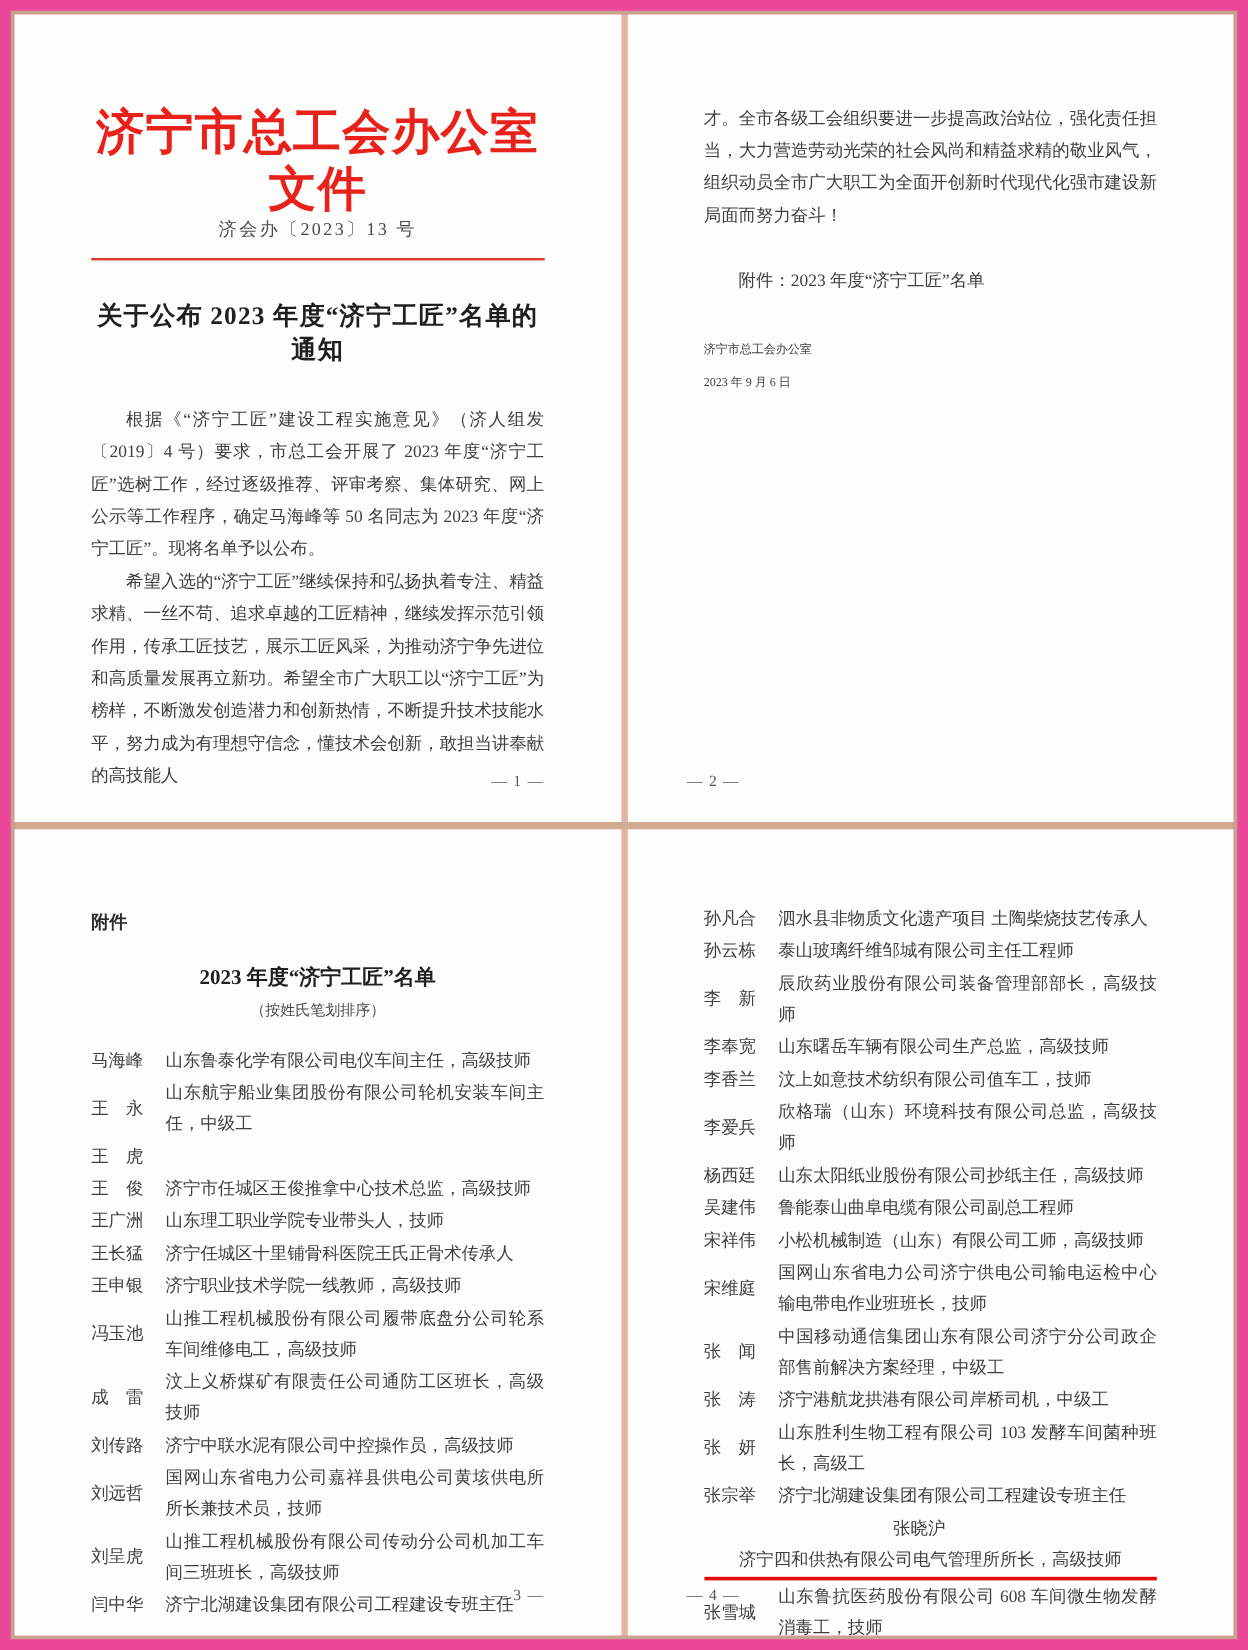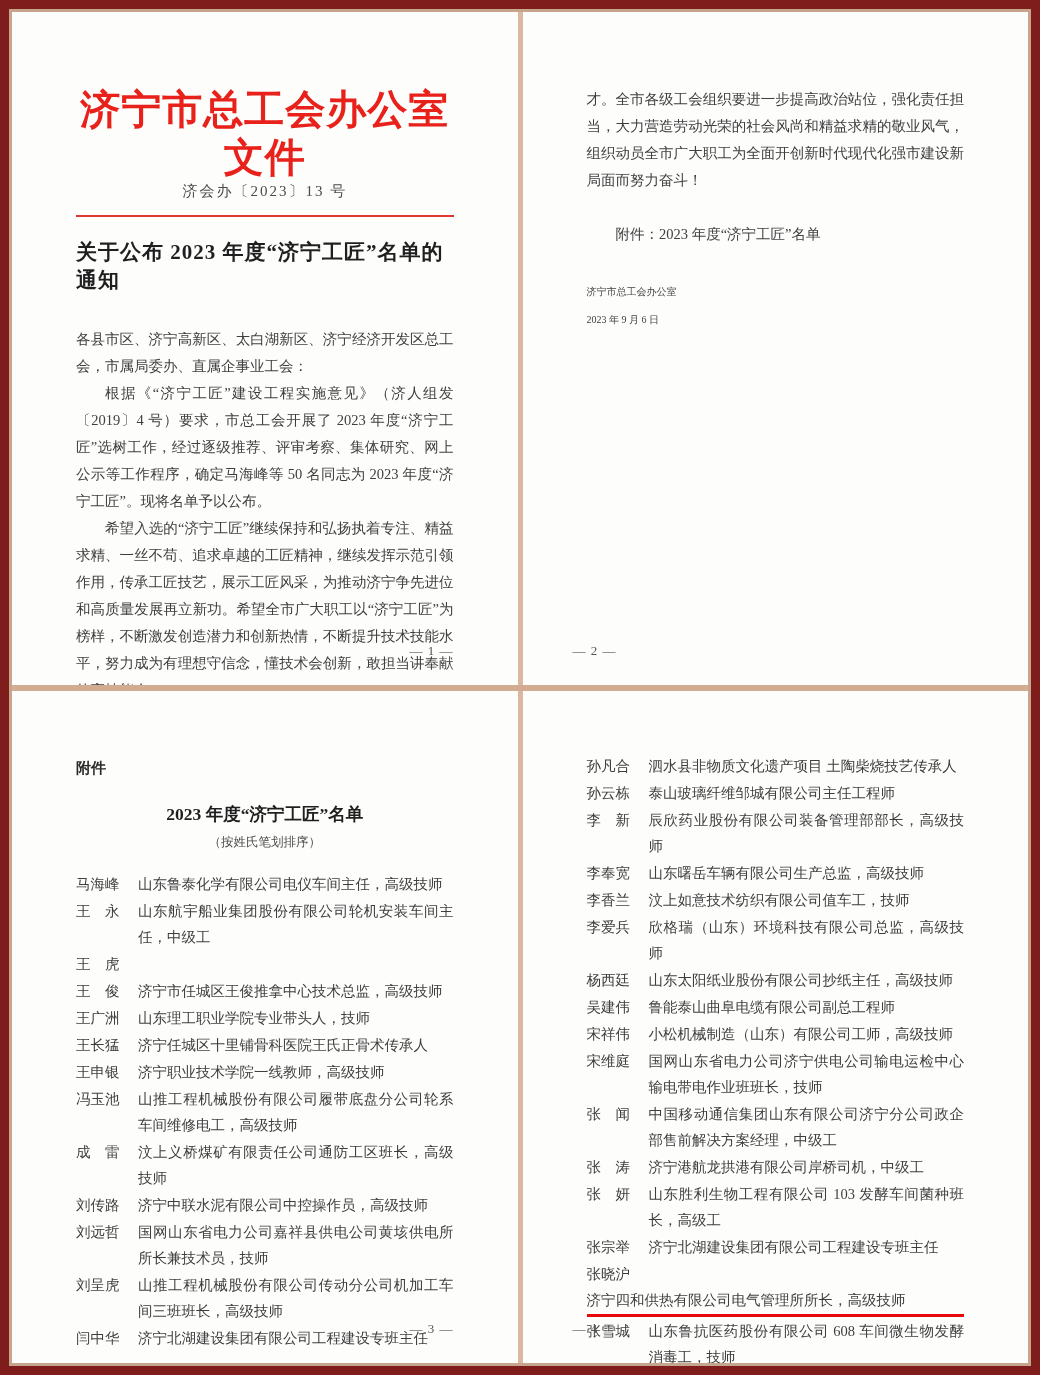--- a/index.html
+++ b/index.html
@@ -2,21 +2,21 @@
 <html><head>
 <meta charset="utf-8">
 <style>
   html,body { margin:0; padding:0; }
   body {
     width:1040px; height:1375px; background:#ffffff;
     font-family:"Liberation Serif","DejaVu Serif",serif;
     color:#404040;
     -webkit-font-smoothing:antialiased;
   }
-  .sheet { position:relative; width:1040px; height:1375px; background:#7f1d1d; }
+  .sheet { position:relative; width:1040px; height:1375px; background:#ec4899; }
   .frame {
     position:absolute; left:9px; top:9px; right:9px; bottom:9px;
     border:3px solid #c7a58c;
     display:grid;
     grid-template-columns:1fr 5px 1fr;
     grid-template-rows:1fr 6px 1fr;
   }
   .div-v { grid-column:2; grid-row:1 / span 3; background:#dcb7a1; }
   .div-h { grid-row:2; grid-column:1 / span 3; background:#d3ab92; }
   .page { position:relative; background:#fdfdfc; overflow:hidden; }
@@ -28,60 +28,59 @@
   .inner { padding:0 64px; }
 
   
   .red-head {
     margin-top:74px; text-align:center;
     color:#e8221a; font-size:40px; font-weight:900; letter-spacing:1px;
     line-height:1.2;
   }
   .doc-no { text-align:center; font-size:15px; color:#4a4a4a; letter-spacing:2px; }
   .red-rule { height:2px; background:#e0382e; margin-top:14px; }
-  .notice-title { margin-top:21px; font-size:21px; font-weight:bold; color:#1f1f1f; letter-spacing:1px; }
+  .notice-title { margin-top:32px; text-align:center; font-size:21px; font-weight:bold; color:#1f1f1f; letter-spacing:1px; }
   .body-text { margin-top:32px; font-size:14.5px; line-height:27px; text-align:justify; color:#3e3e3e; }
   .para { margin:0; }
   .para.indent { text-indent:2em; }
 
   
   .page-2 .body-text { margin-top:74px; }
   .attach-note { margin-top:27px; text-indent:2em; font-size:14.5px; line-height:27px; }
   .sign-block { margin-top:30px; text-align:left; padding-right:66px; font-size:10px; line-height:28px; }
 
   
   .pagenum { position:absolute; bottom:26px; font-size:13px; color:#555555; letter-spacing:1px; }
   .pn-right { right:64px; }
   .pn-left { left:50px; }
 
   
   .attach-label { margin-top:68px; font-size:15px; font-weight:bold; color:#2a2a2a; }
   .list-title { margin-top:24px; text-align:center; font-size:17.5px; font-weight:bold; color:#1f1f1f; }
   .list-sub { margin-top:8px; text-align:center; font-size:12.5px; color:#4a4a4a; }
   .roster { margin-top:20px; }
   .page-4 .roster { margin-top:62px; }
-  .row { display:flex; font-size:14.5px; line-height:26px; margin-bottom:1px; }
+  .row { display:flex; align-items:center; font-size:14.5px; line-height:26px; margin-bottom:1px; }
   .row .name { flex:none; width:62px; white-space:pre; color:#3e3e3e; }
   .row .desc { flex:1; text-align:justify; color:#3e3e3e; }
   .row.highlight { border-bottom:3px solid #e60b0b; padding-bottom:1px;flex-direction:column; }
 </style>
 </head>
 <body>
 
 <div class="sheet">
   <div class="frame">
 
     <div class="page page-1">
       <div class="inner">
         <div class="red-head">济宁市总工会办公室文件</div>
         <div class="doc-no">济会办〔2023〕13 号</div>
         <div class="red-rule"></div>
         <div class="notice-title">关于公布 2023 年度“济宁工匠”名单的通知</div>
         <div class="body-text">
-          <p class="para">各县市区、济宁高新区、太白湖新区、济宁经济开发区总工会，市属局委办、直属企事业工会：</p>
           <p class="para indent">根据《“济宁工匠”建设工程实施意见》（济人组发〔2019〕4 号）要求，市总工会开展了 2023 年度“济宁工匠”选树工作，经过逐级推荐、评审考察、集体研究、网上公示等工作程序，确定马海峰等 50 名同志为 2023 年度“济宁工匠”。现将名单予以公布。</p>
           <p class="para indent">希望入选的“济宁工匠”继续保持和弘扬执着专注、精益求精、一丝不苟、追求卓越的工匠精神，继续发挥示范引领作用，传承工匠技艺，展示工匠风采，为推动济宁争先进位和高质量发展再立新功。希望全市广大职工以“济宁工匠”为榜样，不断激发创造潜力和创新热情，不断提升技术技能水平，努力成为有理想守信念，懂技术会创新，敢担当讲奉献的高技能人</p>
         </div>
       </div>
       <div class="pagenum pn-right">— 1 —</div>
     </div>
 
     <div class="page page-2">
       <div class="inner">
         <div class="body-text">

